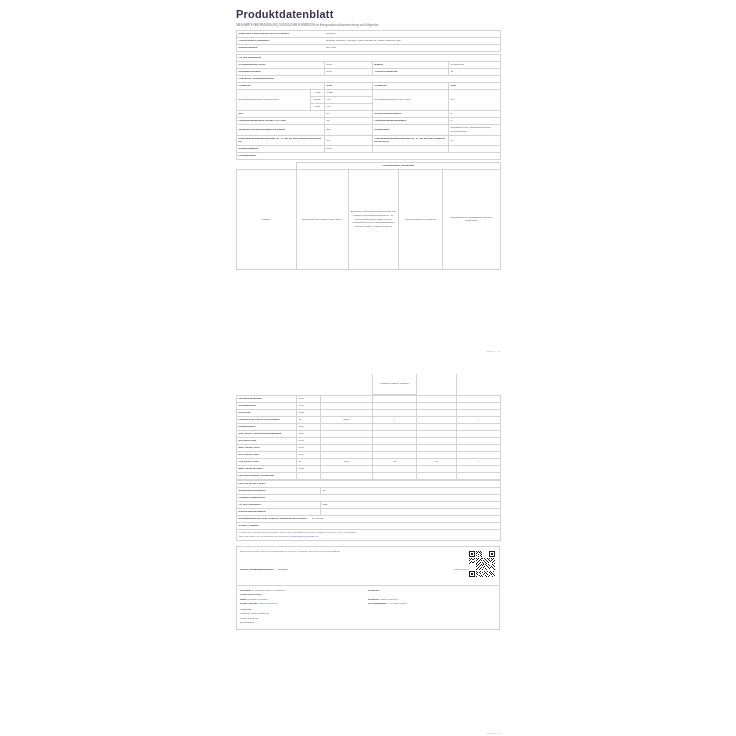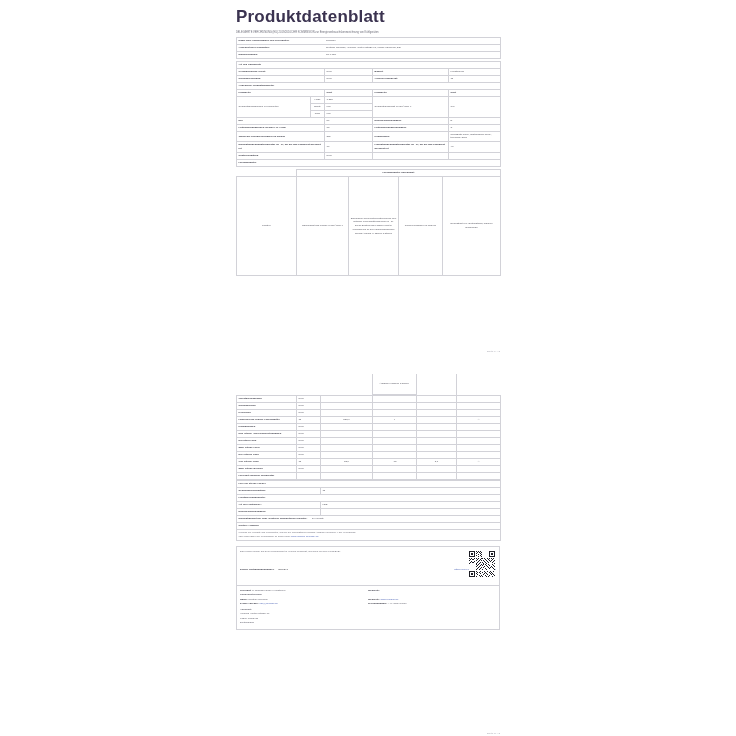--- a/index.html
+++ b/index.html
@@ -22,21 +22,21 @@
     box-sizing:border-box;
     padding:6px 4px 4px 4px;
   }
   #page1{top:0px;height:352px;}
   #page2{top:368px;height:368px;}
 
   .page-inner{position:relative;width:272px;margin:0 auto;}
 
   
   .doc-title{
-    font-size:17px;
+    font-size:11px;
     font-weight:bold;
     color:#3b3350;
     letter-spacing:.2px;
     margin:2px 0 4px 4px;
     line-height:1.1;
   }
 
   
   .regblock{
     font-size:2.6px;

